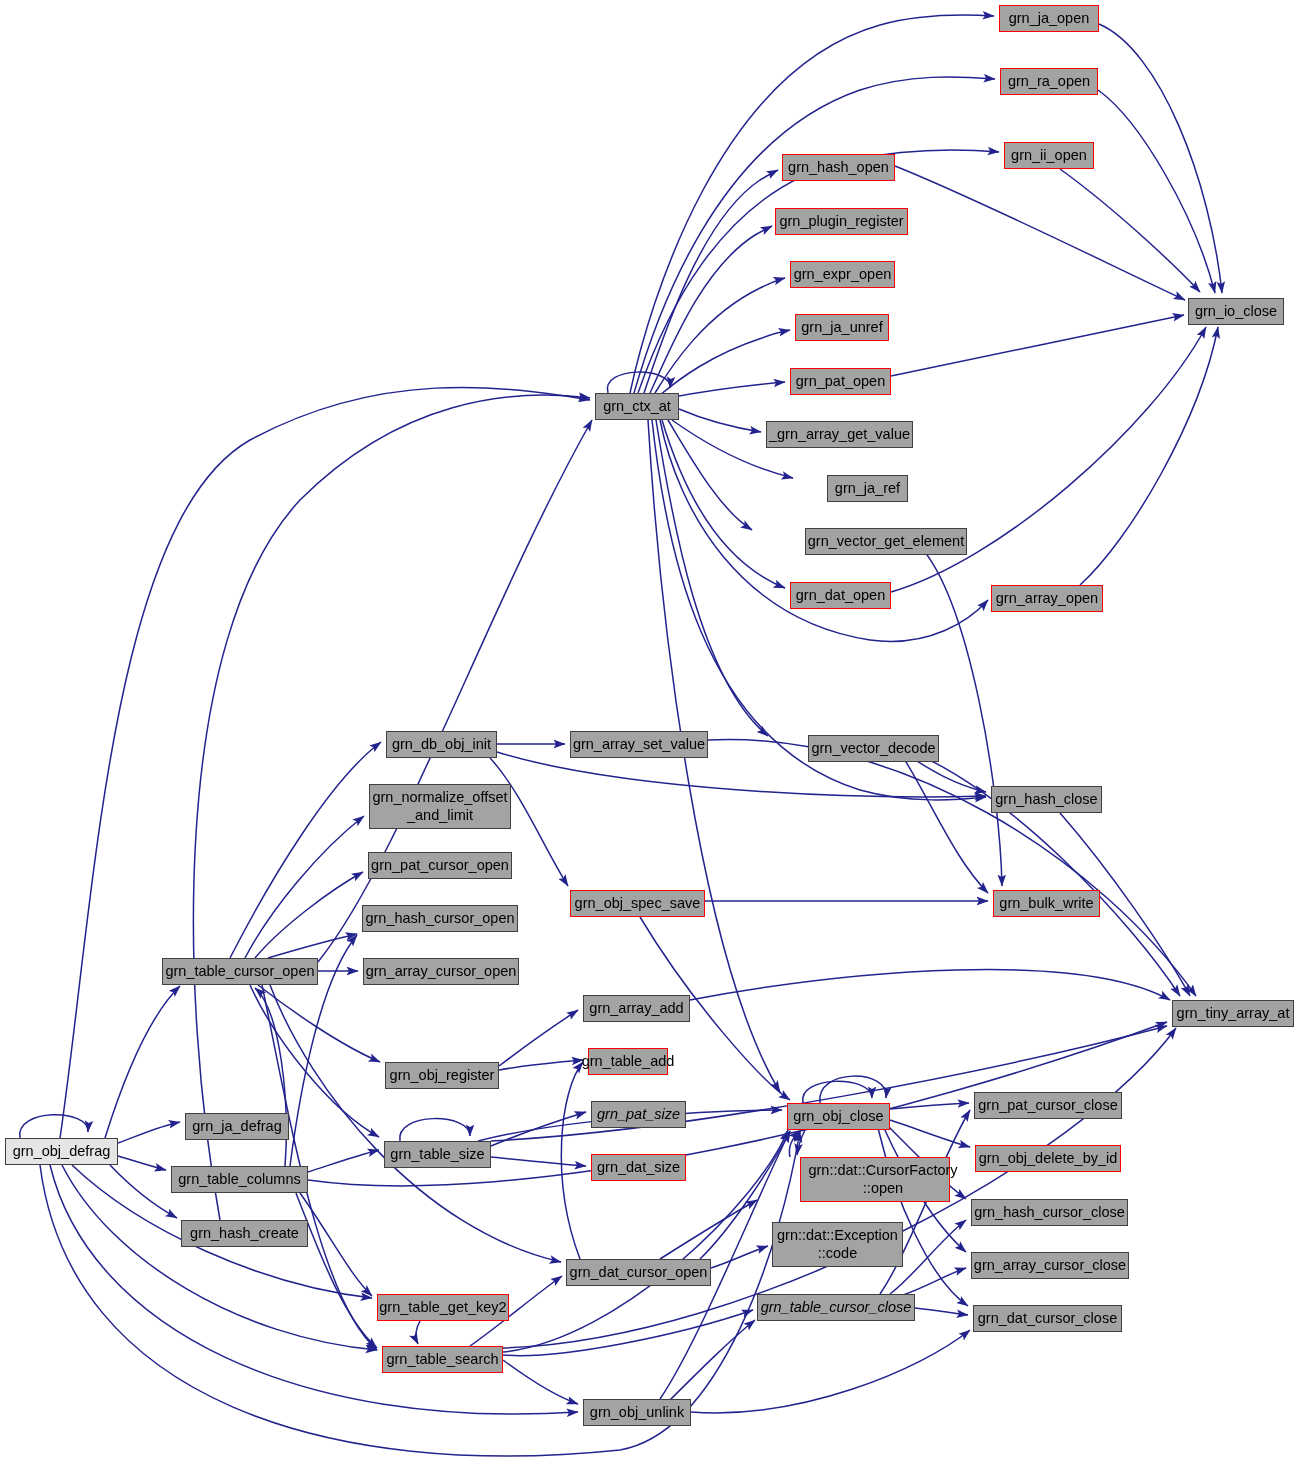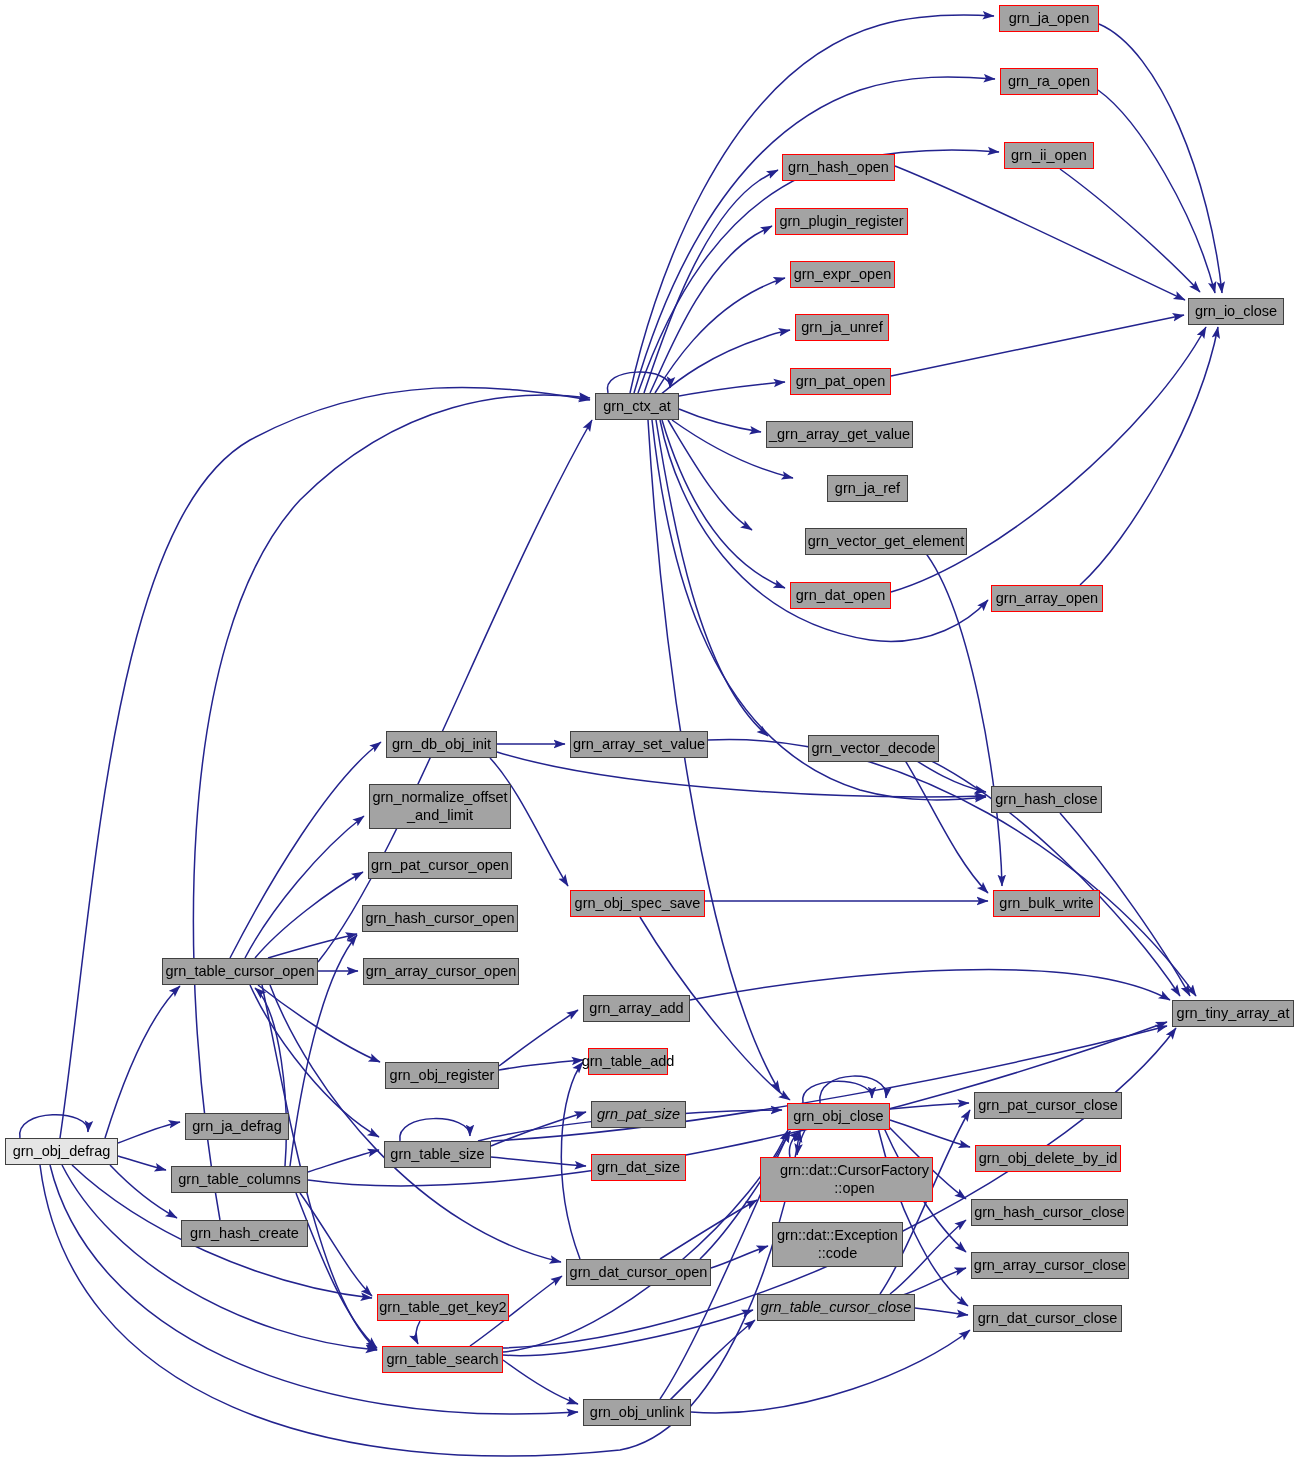--- a/index.html
+++ b/index.html
@@ -158,21 +158,21 @@
       <div class="node normal" style="left: 1172px; top: 1000px; width: 122px; height: 27px;">grn_tiny_array_at</div>
       <div class="node normal" style="left: 583px; top: 995px; width: 107px; height: 27px;">grn_array_add</div>
       <div class="node normal" style="left: 385px; top: 1062px; width: 114px; height: 27px;">grn_obj_register</div>
       <div class="node red" style="left: 588px; top: 1048px; width: 80px; height: 27px;">grn_table_add</div>
       <div class="node normal" style="left: 591px; top: 1101px; width: 95px; height: 27px; font-style: italic;">grn_pat_size</div>
       <div class="node normal" style="left: 384px; top: 1141px; width: 107px; height: 27px;">grn_table_size</div>
       <div class="node red" style="left: 591px; top: 1154px; width: 95px; height: 27px;">grn_dat_size</div>
       <div class="node red" style="left: 787px; top: 1103px; width: 103px; height: 27px;">grn_obj_close</div>
       <div class="node normal" style="left: 974px; top: 1092px; width: 148px; height: 27px;">grn_pat_cursor_close</div>
       <div class="node red" style="left: 975px; top: 1145px; width: 146px; height: 27px;">grn_obj_delete_by_id</div>
-      <div class="node red" style="left: 760px; top: 1157px; width: 173px; height: 45px; padding-left: 16px;">grn::dat::CursorFactory
+      <div class="node red" style="left: 800px; top: 1157px; width: 150px; height: 45px; padding-left: 16px;">grn::dat::CursorFactory
 ::open</div>
       <div class="node normal" style="left: 971px; top: 1199px; width: 157px; height: 27px;">grn_hash_cursor_close</div>
       <div class="node normal" style="left: 772px; top: 1222px; width: 131px; height: 45px;">grn::dat::Exception
 ::code</div>
       <div class="node normal" style="left: 971px; top: 1252px; width: 158px; height: 27px;">grn_array_cursor_close</div>
       <div class="node normal" style="left: 566px; top: 1259px; width: 145px; height: 27px;">grn_dat_cursor_open</div>
       <div class="node normal" style="left: 757px; top: 1294px; width: 158px; height: 27px; font-style: italic;">grn_table_cursor_close</div>
       <div class="node normal" style="left: 973px; top: 1305px; width: 149px; height: 27px;">grn_dat_cursor_close</div>
       <div class="node red" style="left: 377px; top: 1294px; width: 132px; height: 27px;">grn_table_get_key2</div>
       <div class="node red" style="left: 382px; top: 1346px; width: 121px; height: 27px;">grn_table_search</div>

